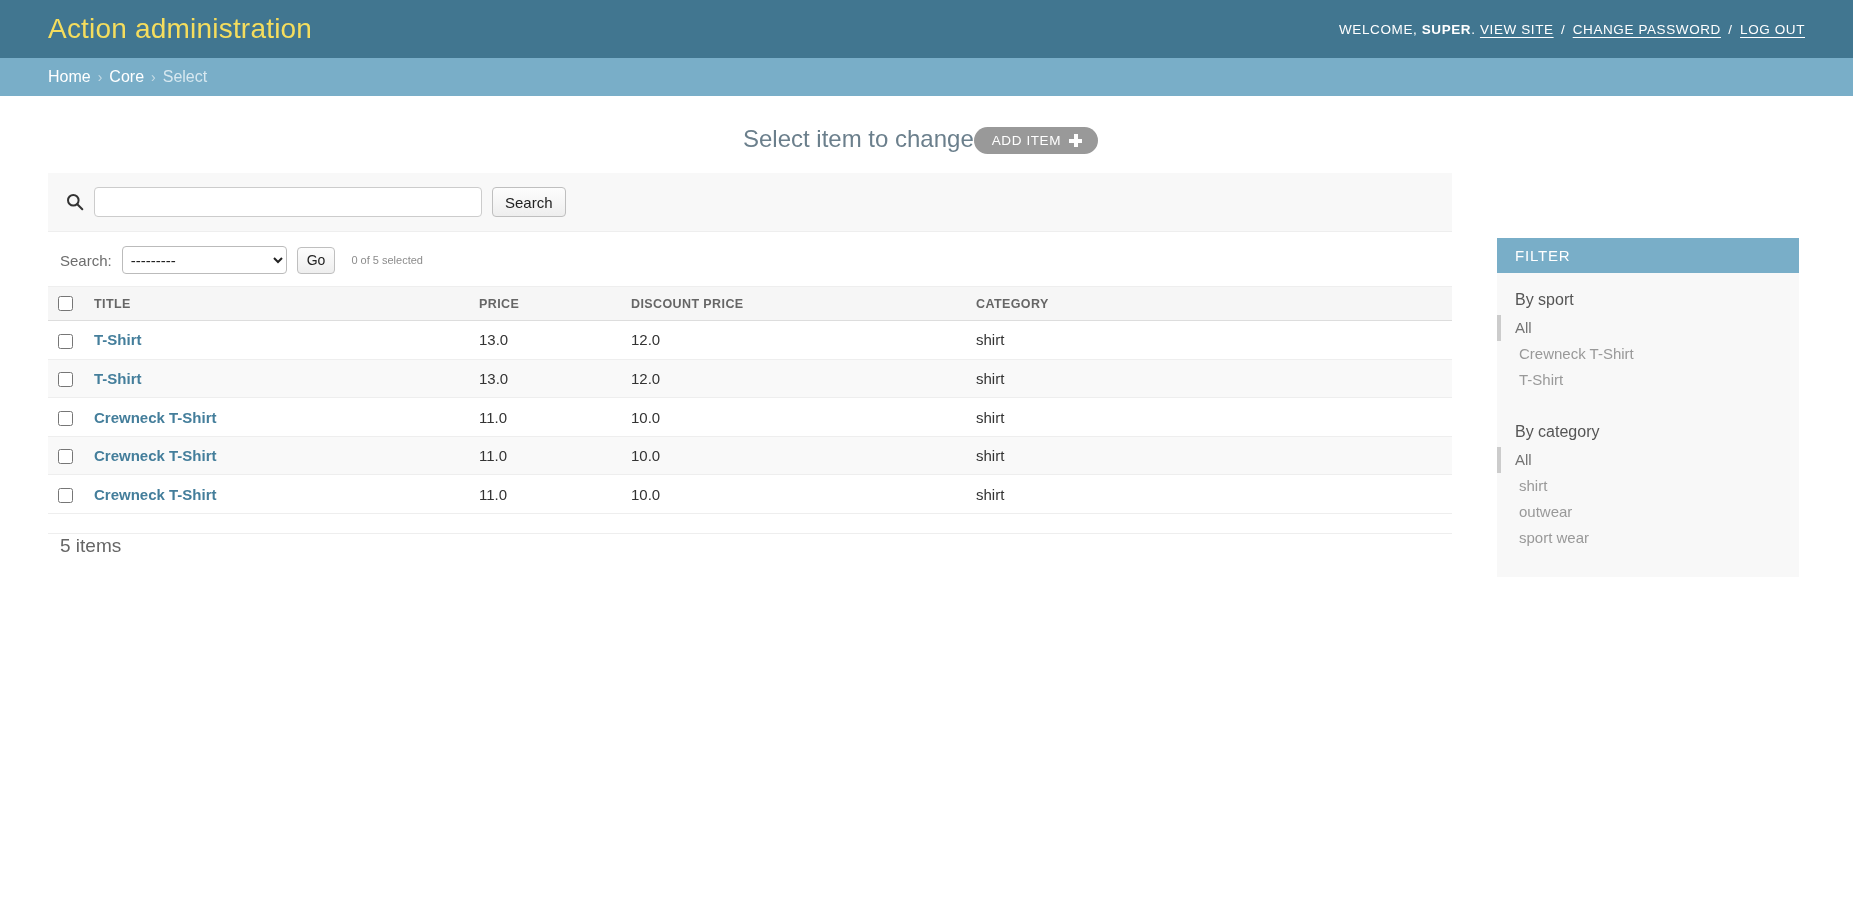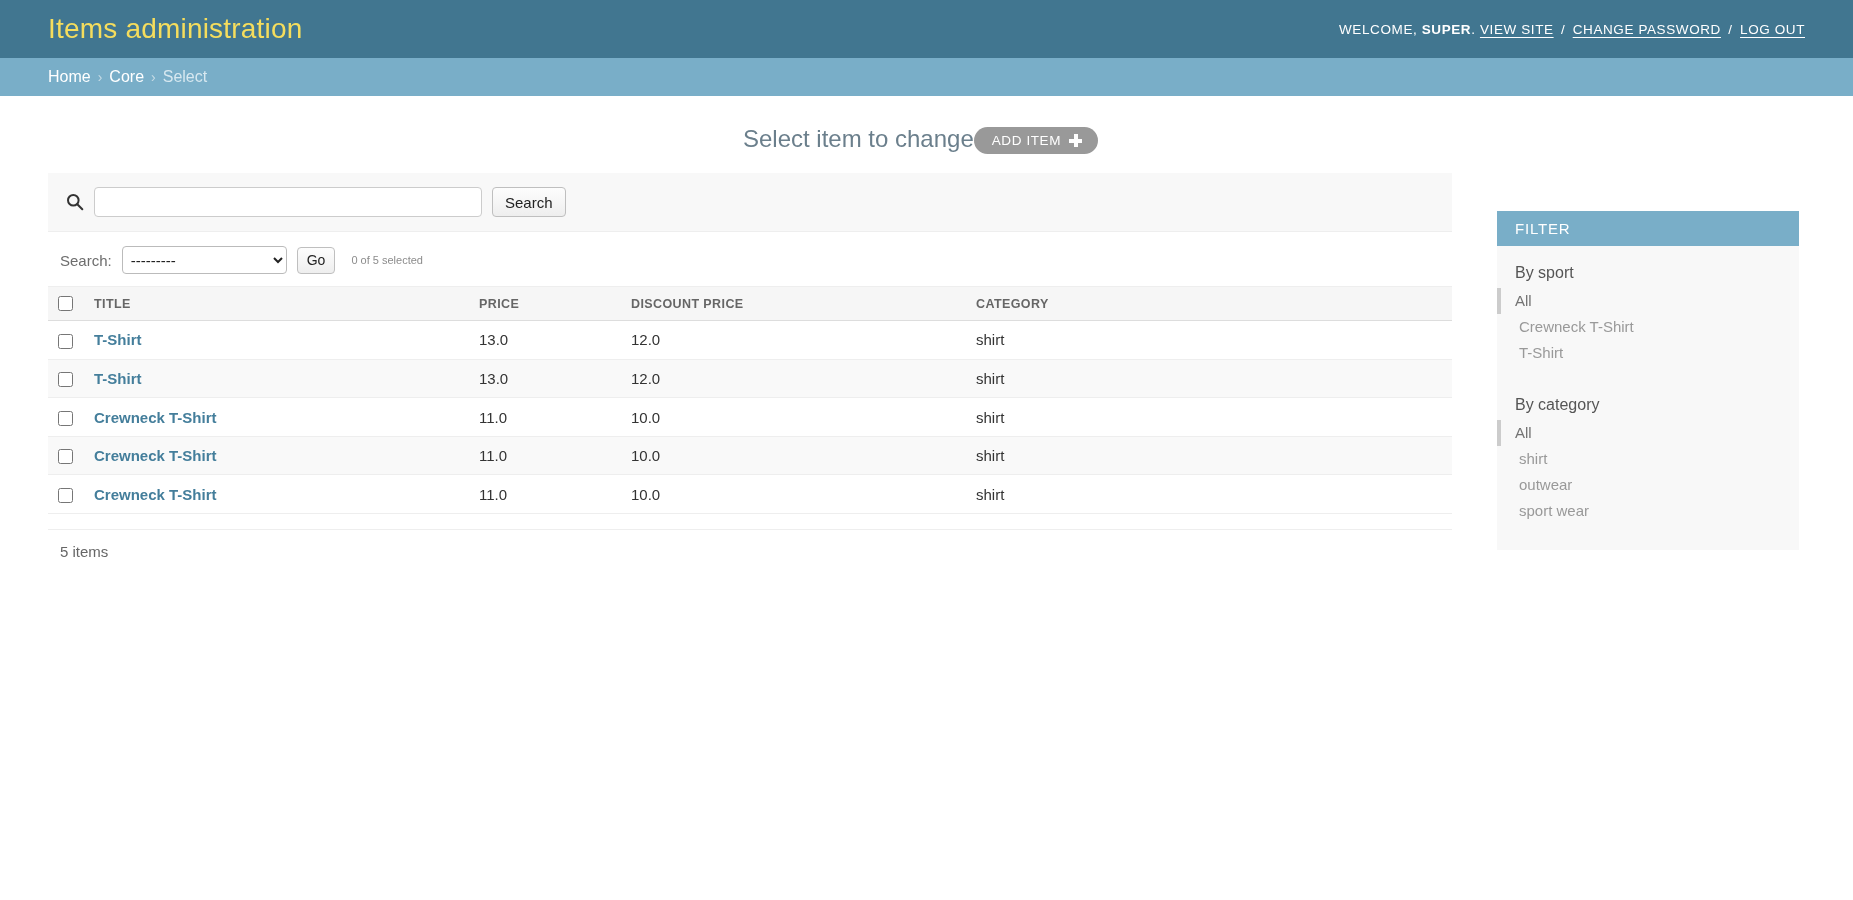--- a/index.html
+++ b/index.html
@@ -103,21 +103,21 @@
   }
   .plus-icon::before, .plus-icon::after {
     content: ""; position: absolute; background: #ffffff;
   }
   .plus-icon::before { left: 0; top: 4.5px; width: 13px; height: 4px; }
   .plus-icon::after { top: 0; left: 4.5px; height: 13px; width: 4px; }
 
   
   #main-row {
     display: flex;
-    align-items: center;
+    align-items: flex-end;
     margin-top: 19px;
     gap: 0;
   }
   #changelist {
     width: 1404px;
     background: #ffffff;
   }
 
   
   #toolbar {
@@ -228,22 +228,22 @@
   th.col-category, td.col-category { width: auto; }
 
   input[type="checkbox"] {
     width: 15px; height: 15px;
     margin: 0;
     vertical-align: middle;
     cursor: pointer;
   }
 
   .paginator {
-    padding: 13px 12px;
-    font-size: 15px;
+    padding: 1px 12px;
+    font-size: 19px;
     color: #666666;
     border-top: 1px solid #eeeeee;
     background: #ffffff;
   }
 
   
   #changelist-filter {
     width: 302px;
     margin-left: 45px;
     background: #f8f8f8;
@@ -286,21 +286,21 @@
     text-decoration: none;
     font-size: 15px;
   }
   #changelist-filter li.selected a { color: #737373; }
 </style>
 </head>
 <body>
 
 <div id="header">
   <div id="branding">
-    <h1>Items administration</h1>
+    <h1>Action administration</h1>
   </div>
   <div id="user-tools">
     <span>WELCOME,</span>
     <span class="strong">SUPER</span><span>.</span>
     <a href="#">VIEW SITE</a>
     <span class="sep">/</span>
     <a href="#">CHANGE PASSWORD</a>
     <span class="sep">/</span>
     <a href="#">LOG OUT</a>
   </div>

